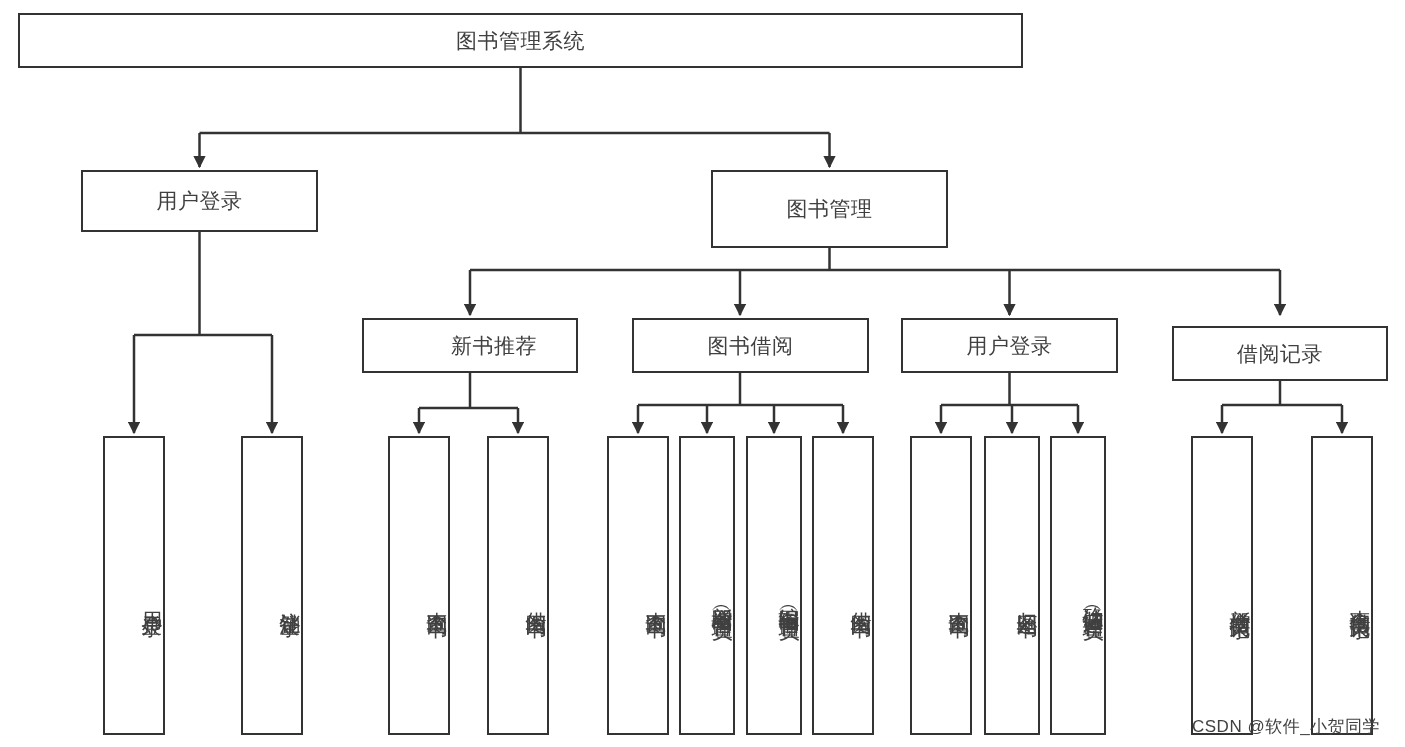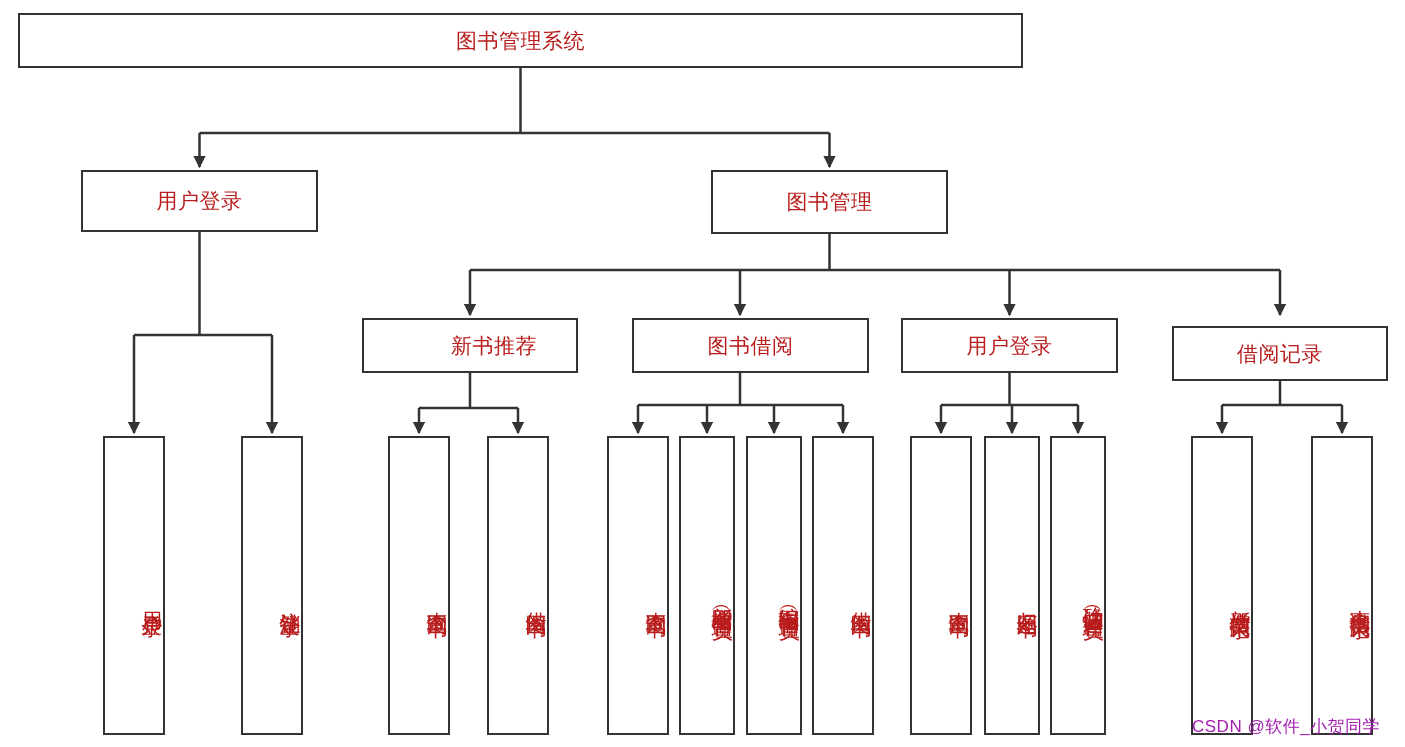--- a/index.html
+++ b/index.html
@@ -25,21 +25,21 @@
     height: 747px;
   }
   .node {
     position: absolute;
     box-sizing: border-box;
     border: 2px solid #333333;
     background: #ffffff;
     display: flex;
     align-items: center;
     justify-content: center;
-    color: #b91c1c;
+    color: #404040;
   }
   .node.horiz {
     font-size: 21px;
     letter-spacing: 0.5px;
   }
   .node.vert {
     writing-mode: vertical-rl;
     text-orientation: upright;
     font-size: 21px;
     letter-spacing: 2px;
@@ -48,21 +48,21 @@
     justify-content: center;
     line-height: 1;
   }
   .node-label {
     display: block;
     white-space: nowrap;
   }
   .watermark {
     position: absolute;
     font-size: 17px;
-    color: #a21caf;
+    color: #404040;
     white-space: nowrap;
     letter-spacing: 0.5px;
   }
 </style>
 </head>
 <body>
 
 <div id="canvas">
 
   <svg id="edges" viewBox="0 0 1405 747" xmlns="http://www.w3.org/2000/svg">
@@ -108,21 +108,21 @@
       </g>
   </svg>
 
   <div id="nodes-layer">
       <div class="node horiz" style="left: 18px; top: 13px; width: 1005px; height: 55px;">
         <span class="node-label">图书管理系统</span>
       </div>
       <div class="node horiz" style="left: 81px; top: 170px; width: 237px; height: 62px;">
         <span class="node-label">用户登录</span>
       </div>
-      <div class="node horiz" style="left: 711px; top: 170px; width: 237px; height: 64px;">
+      <div class="node horiz" style="left: 711px; top: 170px; width: 237px; height: 78px;">
         <span class="node-label">图书管理</span>
       </div>
       <div class="node horiz" style="left: 362px; top: 318px; width: 216px; height: 55px; padding-left: 48px;">
         <span class="node-label">新书推荐</span>
       </div>
       <div class="node horiz" style="left: 632px; top: 318px; width: 237px; height: 55px;">
         <span class="node-label">图书借阅</span>
       </div>
       <div class="node horiz" style="left: 901px; top: 318px; width: 217px; height: 55px;">
         <span class="node-label">用户登录</span>

